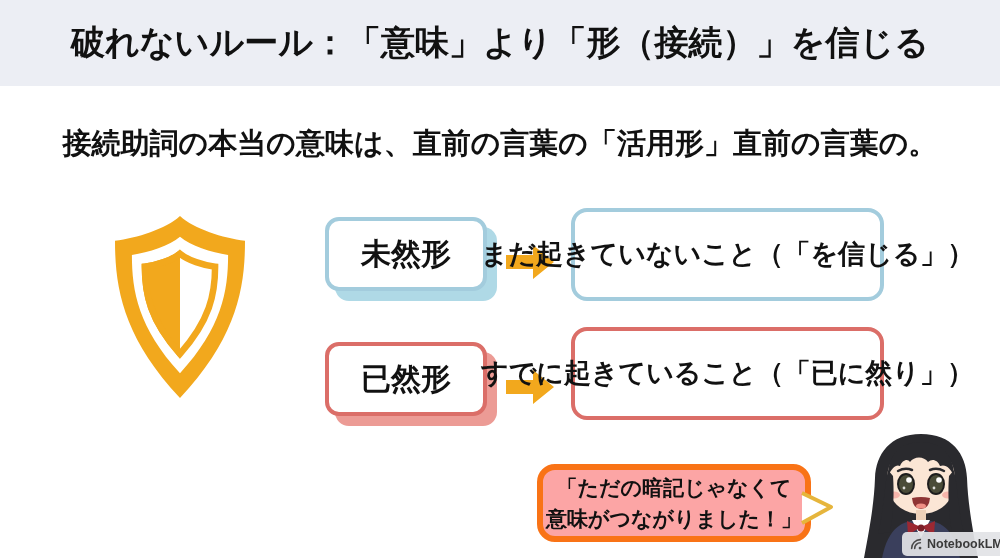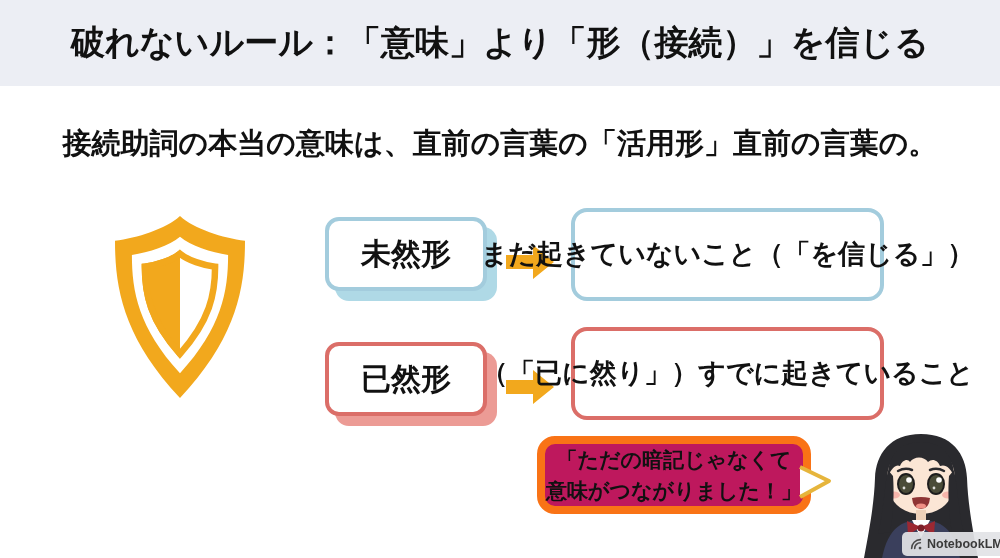--- a/index.html
+++ b/index.html
@@ -18,22 +18,22 @@
   .term-box.blue{top:217px;border-color:#A3CCDD;box-shadow:10px 10px 0 0 #AFD9E6;}
   .term-box.red {top:342px;border-color:#DB6E68;box-shadow:10px 10px 0 0 #EC9B95;}
   .arrow{position:absolute;left:506px;width:48px;height:38px;}
   .arrow.a1{top:243px;} .arrow.a2{top:368px;}
   .exp-box{position:absolute;left:571px;width:313px;height:93px;background:#fff;
            border:4px solid;border-radius:16px;box-sizing:border-box;
            display:flex;flex-direction:row;align-items:center;justify-content:center;
            font-size:27px;font-weight:bold;line-height:1.3;text-align:center;white-space:nowrap;}
   .exp-box.blue{top:208px;border-color:#A3CCDD;}
   .exp-box.red {top:327px;border-color:#DB6E68;}
-  .bubble{position:absolute;left:537px;top:436px;width:274px;height:78px;background:#be185d;
-          border:8px solid #f97316;border-radius:18px;box-sizing:border-box;
+  .bubble{position:absolute;left:537px;top:464px;width:274px;height:78px;background:#fca5a5;
+          border:6px solid #f97316;border-radius:18px;box-sizing:border-box;
           display:flex;flex-direction:column;align-items:center;justify-content:center;
           font-size:21px;font-weight:bold;line-height:1.5;text-align:center;white-space:nowrap;}
   .bubble-tail{position:absolute;right:-29px;top:20px;width:34px;height:36px;}
   .character{position:absolute;left:844px;top:426px;width:154px;height:132px;}
   .watermark{position:absolute;left:902px;top:532px;height:24px;padding:0 7px;
              background:rgba(226,227,230,0.93);border-radius:5px;z-index:5;
              display:flex;align-items:center;gap:4px;
              font-size:12.5px;font-weight:bold;color:#3a3a3a;white-space:nowrap;}
 </style>
 </head>
@@ -76,22 +76,22 @@
 
   <div class="term-box red">
     <span>已然形</span>
   </div>
   <div class="arrow a2">
     <svg width="48" height="38" viewBox="0 0 48 38" xmlns="http://www.w3.org/2000/svg">
       <polygon points="0,12 27,12 27,2 48,19 27,36 27,26 0,26" fill="#F2A81D"></polygon>
     </svg>
   </div>
   <div class="exp-box red">
+    <span>すでに起きていること</span>
     <span>（「已に然り」）</span>
-    <span>すでに起きていること</span>
   </div>
 
   <div class="bubble">
     <span>「ただの暗記じゃなくて</span>
     <span>意味がつながりました！」</span>
     <div class="bubble-tail">
       <svg width="34" height="36" viewBox="0 0 34 36" xmlns="http://www.w3.org/2000/svg">
         <path d="M2 3 L31 17 L2 33" fill="#ffffff" stroke="#E6B53C" stroke-width="4" stroke-linejoin="round"></path>
       </svg>
     </div>

